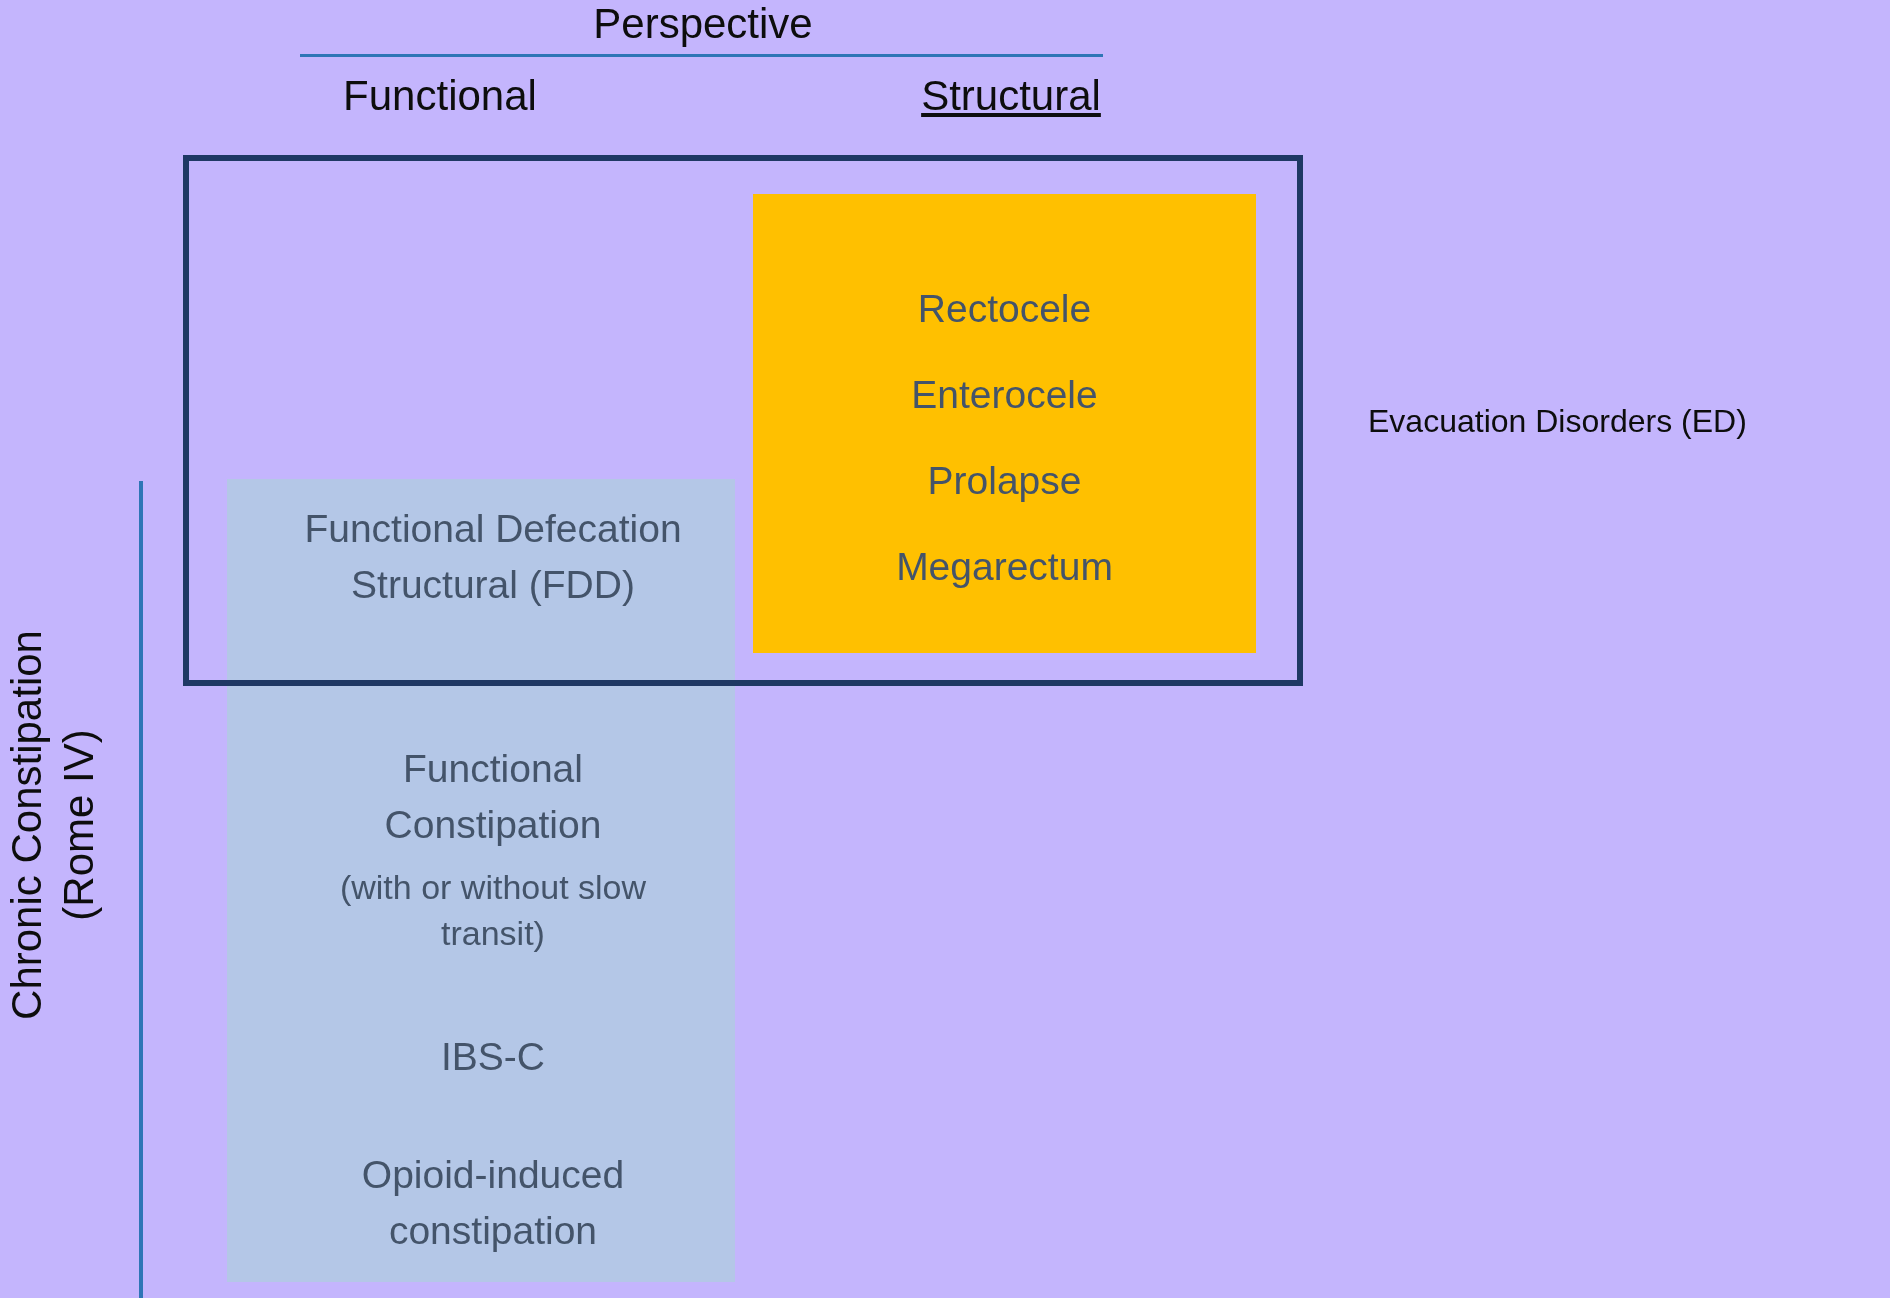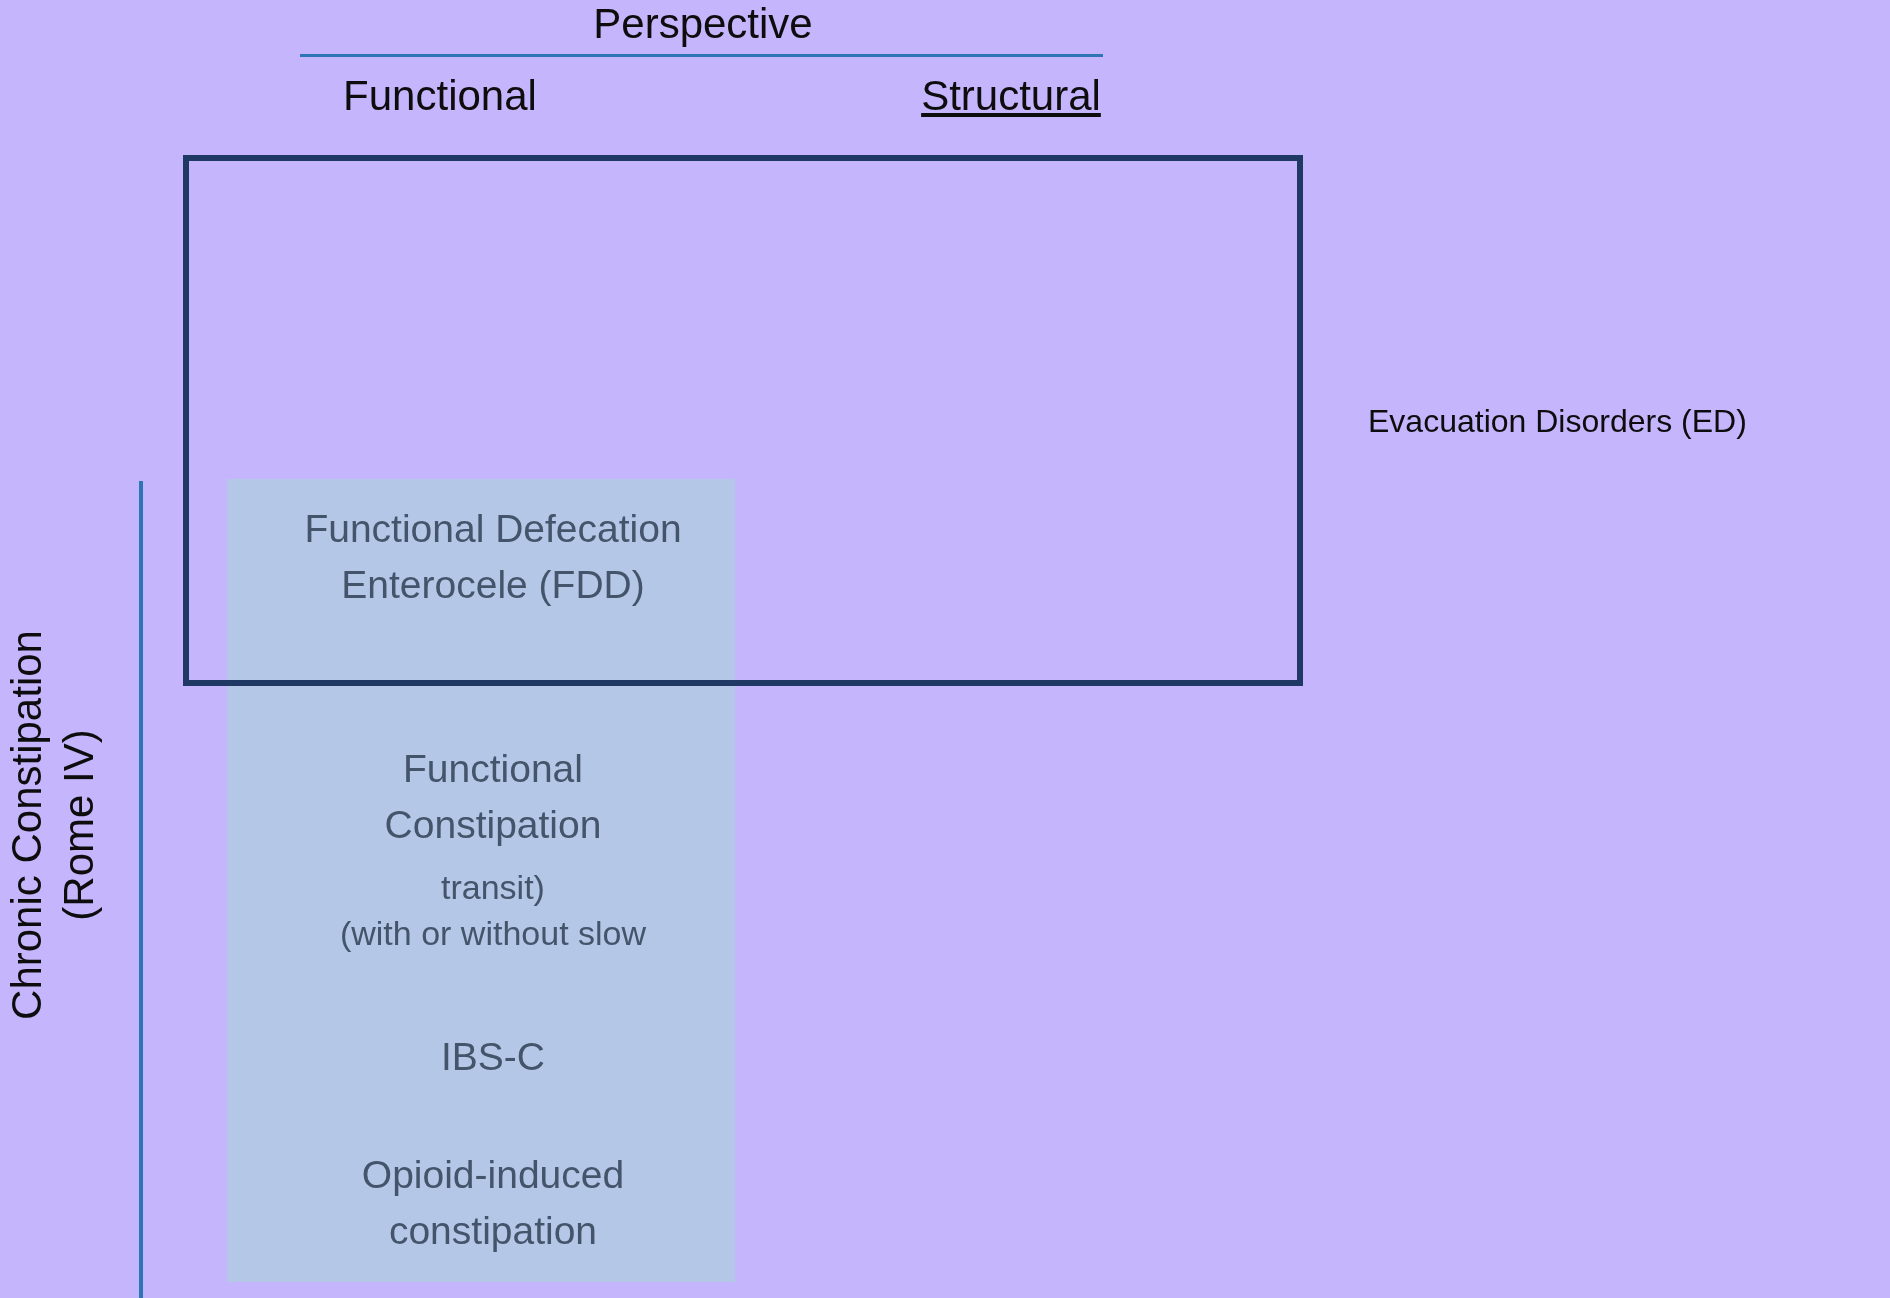--- a/index.html
+++ b/index.html
@@ -106,39 +106,45 @@
 <div id="canvas">
 
   <div class="abs perspective-title txt-layer">Perspective</div>
   <div class="abs h-line"></div>
   <div class="abs col-label functional txt-layer">Functional</div>
   <div class="abs col-label structural txt-layer">Structural</div>
 
   <div class="abs blue-box">
     <div class="entry fdd">
       <div>Functional Defecation</div>
-      <div>Enterocele (FDD)</div>
+      <div>Structural (FDD)</div>
     </div>
     <div class="entry fc">
       <div>Functional</div>
       <div>Constipation</div>
     </div>
     <div class="entry fc-sub">
+      <div>(with or without slow</div>
       <div>transit)</div>
-      <div>(with or without slow</div>
     </div>
     <div class="entry opioid">
       <div>Opioid-induced</div>
       <div>constipation</div>
     </div>
     <div class="entry ibsc">IBS-C</div>
   </div>
 
   <div class="abs ed-rect"></div>
 
+  <div class="abs gold-box">
+    <div class="item">Rectocele</div>
+    <div class="item">Enterocele</div>
+    <div class="item">Prolapse</div>
+    <div class="item">Megarectum</div>
+  </div>
 
   <div class="abs v-line"></div>
   <div class="abs cc-axis-label">
     <div>Chronic Constipation</div>
     <div>(Rome IV)</div>
   </div>
 
   <div class="abs ed-label">Evacuation Disorders (ED)</div>
 
 </div>

